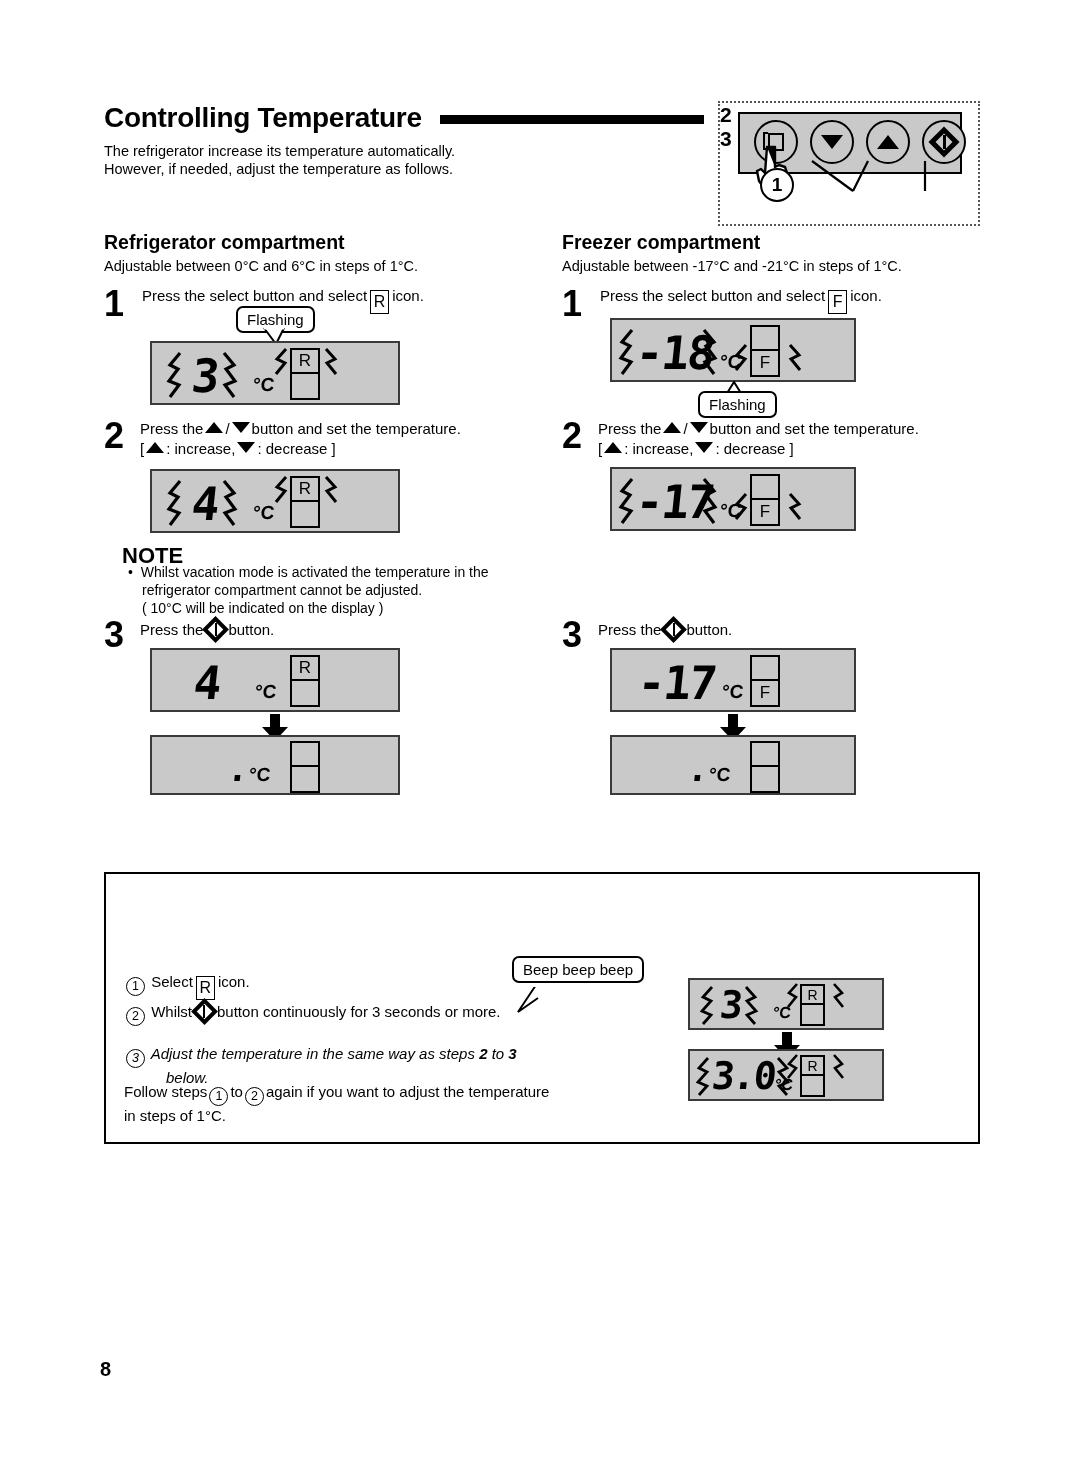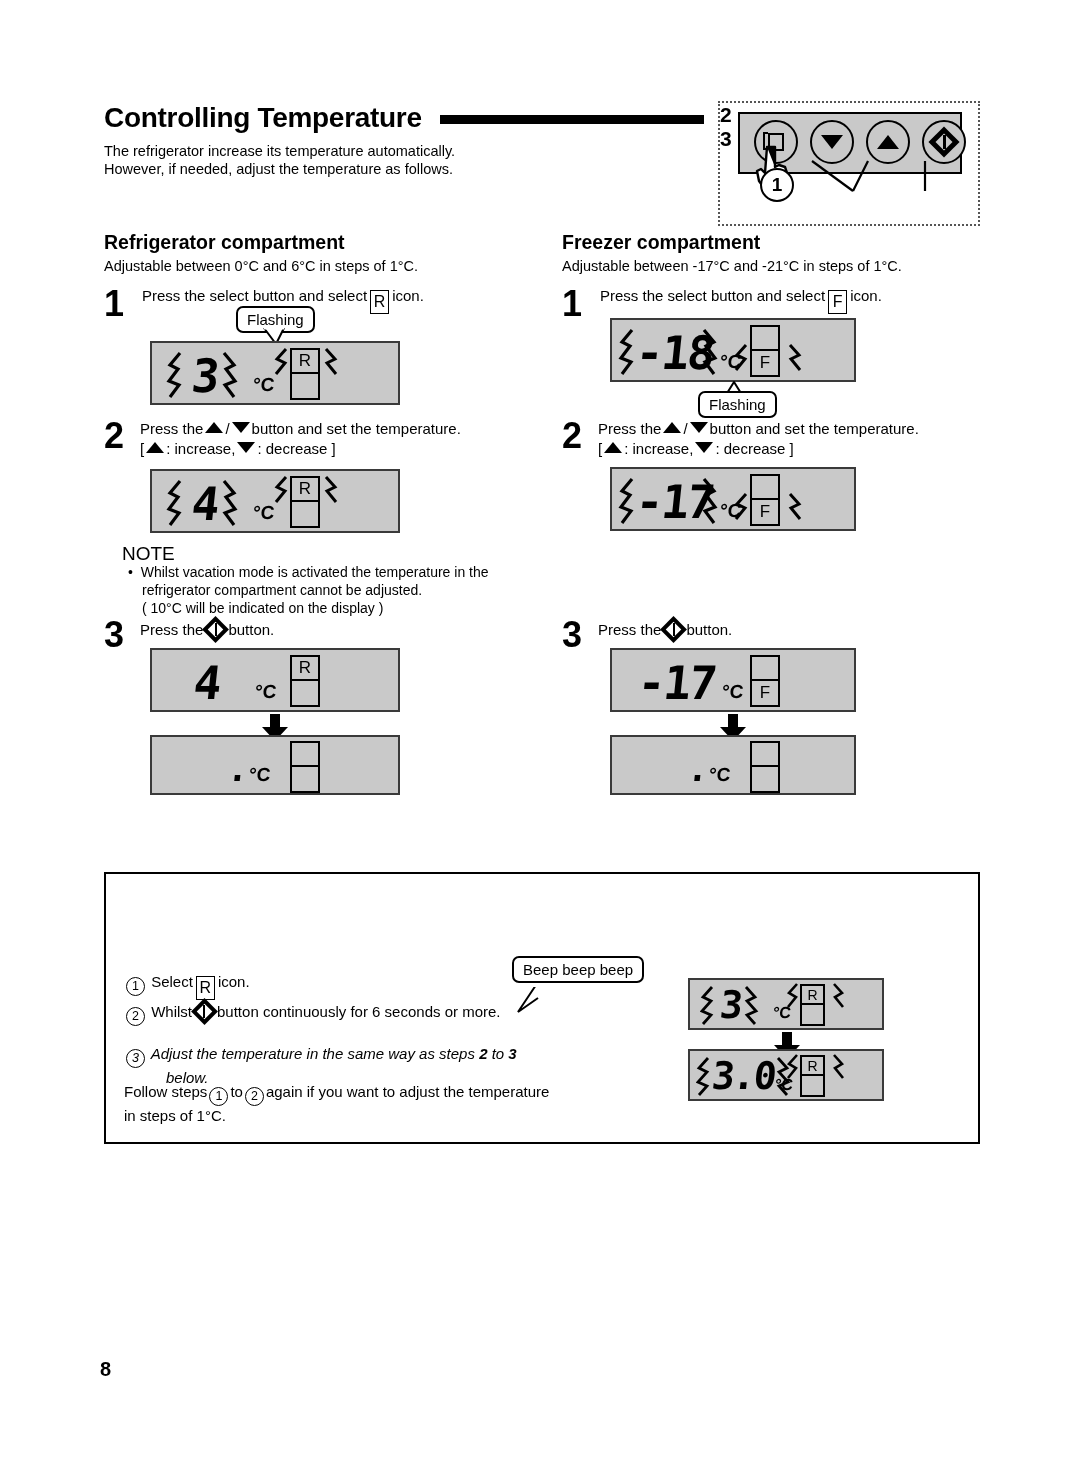--- a/index.html
+++ b/index.html
@@ -77,21 +77,21 @@
   .callout{position:absolute;border:2px solid #000;border-radius:7px;background:#fff;
     font-size:15px;padding:3px 9px;box-sizing:border-box;white-space:nowrap;}
   .ptr{position:absolute;}
 
   
   .darrow{position:absolute;width:26px;}
   .darrow .shaft{position:absolute;left:8px;top:0;width:10px;height:14px;background:#000;}
   .darrow .head{position:absolute;left:0;top:13px;width:0;height:0;border-left:13px solid transparent;border-right:13px solid transparent;border-top:14px solid #000;}
 
   
-  .note-h{position:absolute;font-size:19px;font-weight:normal;}
+  .note-h{position:absolute;font-size:22px;font-weight:bold;}
   .note-b{position:absolute;font-size:14px;line-height:18px;}
 
   
   .advbox{position:absolute;left:104px;top:872px;width:876px;height:272px;border:2.5px solid #000;box-sizing:border-box;background:#fff;}
   .adv-h{position:absolute;left:16px;top:18px;font-size:20px;font-weight:bold;}
   .adv-sub{position:absolute;left:16px;top:50px;font-size:14.5px;white-space:nowrap;}
   .adv-item{position:absolute;font-size:15px;line-height:20px;}
   .cmark{display:inline-flex;align-items:center;justify-content:center;width:19px;height:19px;
     border:1.6px solid #000;border-radius:50%;font-size:12.5px;vertical-align:-3px;margin:0 2px;box-sizing:border-box;}
 
@@ -316,21 +316,21 @@
   </div>
 
   <div class="advbox">
 
     <div class="adv-item" style="left:18px;top:98px;">
       <span class="cmark">1</span>
       <span>Select</span><span class="ibox">R</span><span>icon.</span>
     </div>
     <div class="adv-item" style="left:18px;top:128px;">
       <span class="cmark">2</span>
-      <span>Whilst</span><span class="idia"><span class="od"></span><span class="id"></span><span class="bar"></span></span><span>button continuously for 6 seconds or more.</span>
+      <span>Whilst</span><span class="idia"><span class="od"></span><span class="id"></span><span class="bar"></span></span><span>button continuously for 3 seconds or more.</span>
     </div>
     <div class="adv-item" style="left:18px;top:170px;width:540px;font-style:italic;">
       <div><span class="cmark">3</span>
       <span>Adjust the temperature in the same way as steps</span> <b>2</b> <span>to</span> <b>3</b></div>
       <div style="padding-left:42px;">below.</div>
     </div>
     <div class="adv-item" style="left:18px;top:208px;width:560px;">
       <div><span>Follow steps</span><span class="cmark">1</span><span>to</span><span class="cmark">2</span><span>again if you want to adjust the temperature</span></div>
       <div>in steps of 1°C.</div>
     </div>

